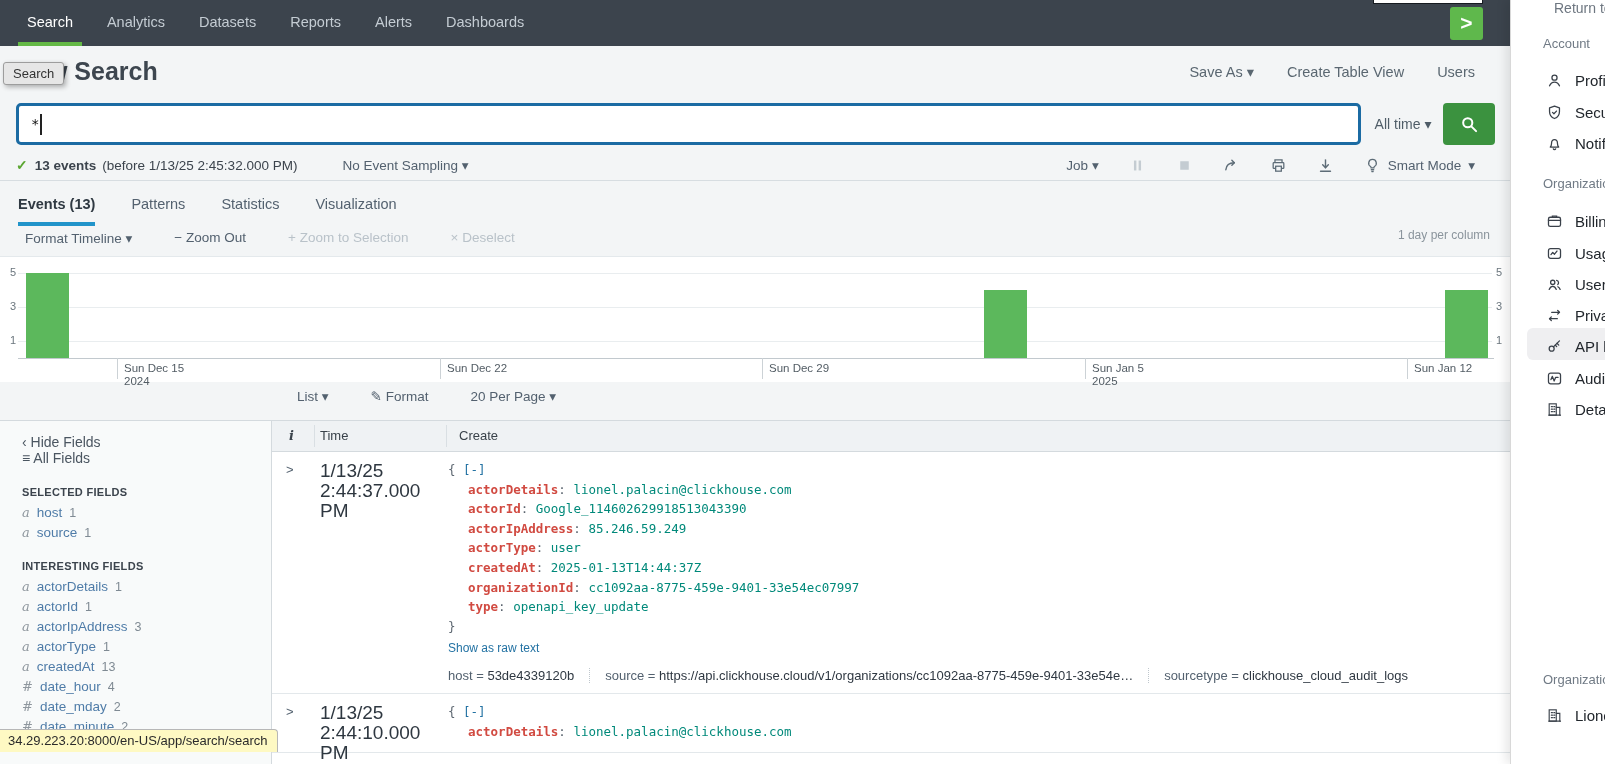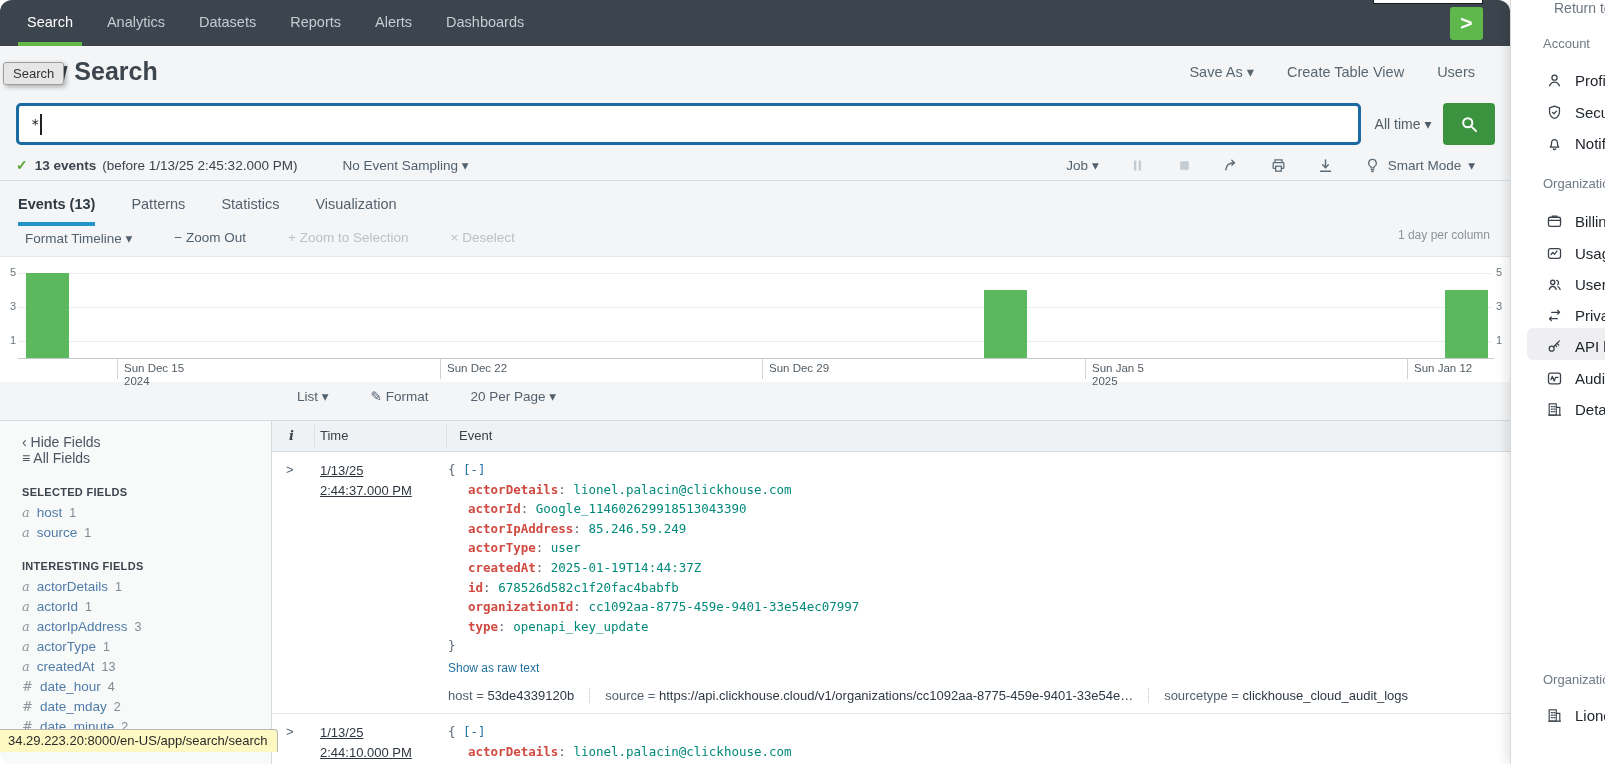--- a/index.html
+++ b/index.html
@@ -1,18 +1,18 @@
 <!DOCTYPE html>
 <html><head>
 <meta charset="utf-8">
 <style>
   * { margin:0; padding:0; box-sizing:border-box; }
   body { background:#ddd; font-family:"Liberation Sans", sans-serif; }
   .screen { position:relative; width:1605px; height:764px; overflow:hidden; background:#fff; }
-  .app { position:absolute; left:0; top:0; width:1510px; height:764px; background:#f3f5f6; overflow:hidden;border-radius:12px; }
+  .app { position:absolute; left:0; top:0; width:1510px; height:764px; background:#f3f5f6; overflow:hidden; }
 
   
   .nav { position:absolute; left:0; top:0; width:100%; height:46px; background:#3c444d; display:flex; align-items:stretch; padding-left:10px; }
   .nav-item { color:#c4ccd3; font-size:14.5px; padding:0 17px; line-height:44px; position:relative; cursor:pointer; white-space:nowrap; }
   .nav-item.active { color:#fff; }
   .nav-item.active::after { content:""; position:absolute; left:8px; right:8px; bottom:0; height:4px; background:#64b946; }
   .nav-logo { position:absolute; left:1450px; top:7px; width:33px; height:33px; background:#5fb84c; border-radius:3px; color:#fff; font-weight:bold; font-size:21px; text-align:center; line-height:31px; }
   .addr-sliver { position:absolute; left:1373px; top:0; width:110px; height:4px; background:#fff; border:1px solid #161b20; border-top:none; }
 
   
@@ -78,21 +78,21 @@
 
   
   .etable { position:absolute; left:272px; top:420px; width:1238px; height:344px; background:#fff; }
   .ehead { position:relative; height:32px; background:#eff2f4; border-top:1px solid #d4dade; border-bottom:1px solid #d4dade; font-size:13px; color:#39424a; }
   .ehead .hi { position:absolute; left:17px; top:7px; font-family:"DejaVu Serif", serif; font-style:italic; font-weight:bold; }
   .ehead .ht { position:absolute; left:48px; top:7px; }
   .ehead .he { position:absolute; left:187px; top:7px; }
   .hsep { position:absolute; top:4px; bottom:4px; border-left:1px solid #d9dfe3; }
   .erow { position:relative; border-bottom:1px solid #e3e8eb; padding:8px 0 10px 0; }
   .expand { position:absolute; left:14px; top:10px; color:#53616f; font-size:13px; cursor:pointer; }
-  .etime { position:absolute; left:48px; top:9px; width:125px; font-size:13px; color:#2e3740; line-height:20px;text-decoration:underline; }
+  .etime { position:absolute; left:48px; top:9px; width:125px; font-size:19px; color:#2e3740; line-height:20px; }
   .ebody { margin-left:176px; padding-right:16px; }
   .json { font-family:"DejaVu Sans Mono", monospace; font-size:12.5px; line-height:19.6px; }
   .jline { padding-left:20px; white-space:nowrap; }
   .brace { color:#5c6670; }
   .jlink { color:#2372a3; cursor:pointer; }
   .jkey { color:#d14a41; font-weight:bold; }
   .jval { color:#00897a; }
   .rawlink { margin-top:5px; font-size:12px; color:#2372a3; cursor:pointer; }
   .meta { margin-top:13px; display:flex; font-size:13px; color:#53616f; }
   .meta-item { padding-right:15px; white-space:nowrap; cursor:pointer; }
@@ -269,40 +269,39 @@
       <div class="frow"><span class="fprefix">a</span><span class="fname">createdAt</span><span class="fcount">13</span></div>
       <div class="frow"><span class="fprefix">#</span><span class="fname">date_hour</span><span class="fcount">4</span></div>
       <div class="frow"><span class="fprefix">#</span><span class="fname">date_mday</span><span class="fcount">2</span></div>
       <div class="frow"><span class="fprefix">#</span><span class="fname">date_minute</span><span class="fcount">2</span></div>
     </div>
 
     <div class="etable">
       <div class="ehead">
         <span class="hi">i</span>
         <span class="ht">Time</span>
-        <span class="he">Event</span>
+        <span class="he">Create</span>
         <span class="hsep" style="left:42px"></span>
         <span class="hsep" style="left:174px"></span>
       </div>
 
       <div class="erow">
         <span class="expand">&gt;</span>
         <div class="etime">
           <div>1/13/25</div>
           <div>2:44:37.000 PM</div>
         </div>
         <div class="ebody">
           <div class="json">
             <div><span class="brace">{</span> <span class="jlink">[-]</span></div>
             <div class="jline"><span class="jkey">actorDetails</span><span class="brace">:</span> <span class="jval">lionel.palacin@clickhouse.com</span></div>
             <div class="jline"><span class="jkey">actorId</span><span class="brace">:</span> <span class="jval">Google_114602629918513043390</span></div>
             <div class="jline"><span class="jkey">actorIpAddress</span><span class="brace">:</span> <span class="jval">85.246.59.249</span></div>
             <div class="jline"><span class="jkey">actorType</span><span class="brace">:</span> <span class="jval">user</span></div>
-            <div class="jline"><span class="jkey">createdAt</span><span class="brace">:</span> <span class="jval">2025-01-19T14:44:37Z</span></div>
-            <div class="jline"><span class="jkey">id</span><span class="brace">:</span> <span class="jval">678526d582c1f20fac4babfb</span></div>
+            <div class="jline"><span class="jkey">createdAt</span><span class="brace">:</span> <span class="jval">2025-01-13T14:44:37Z</span></div>
             <div class="jline"><span class="jkey">organizationId</span><span class="brace">:</span> <span class="jval">cc1092aa-8775-459e-9401-33e54ec07997</span></div>
             <div class="jline"><span class="jkey">type</span><span class="brace">:</span> <span class="jval">openapi_key_update</span></div>
             <div><span class="brace">}</span></div>
           </div>
           <div class="rawlink">Show as raw text</div>
           <div class="meta">
             <div class="meta-item"><span>host</span> = <b>53de4339120b</b></div>
             <div class="meta-item"><span>source</span> = <b>https://api.clickhouse.cloud/v1/organizations/cc1092aa-8775-459e-9401-33e54e…</b></div>
             <div class="meta-item"><span>sourcetype</span> = <b>clickhouse_cloud_audit_logs</b></div>
           </div>

